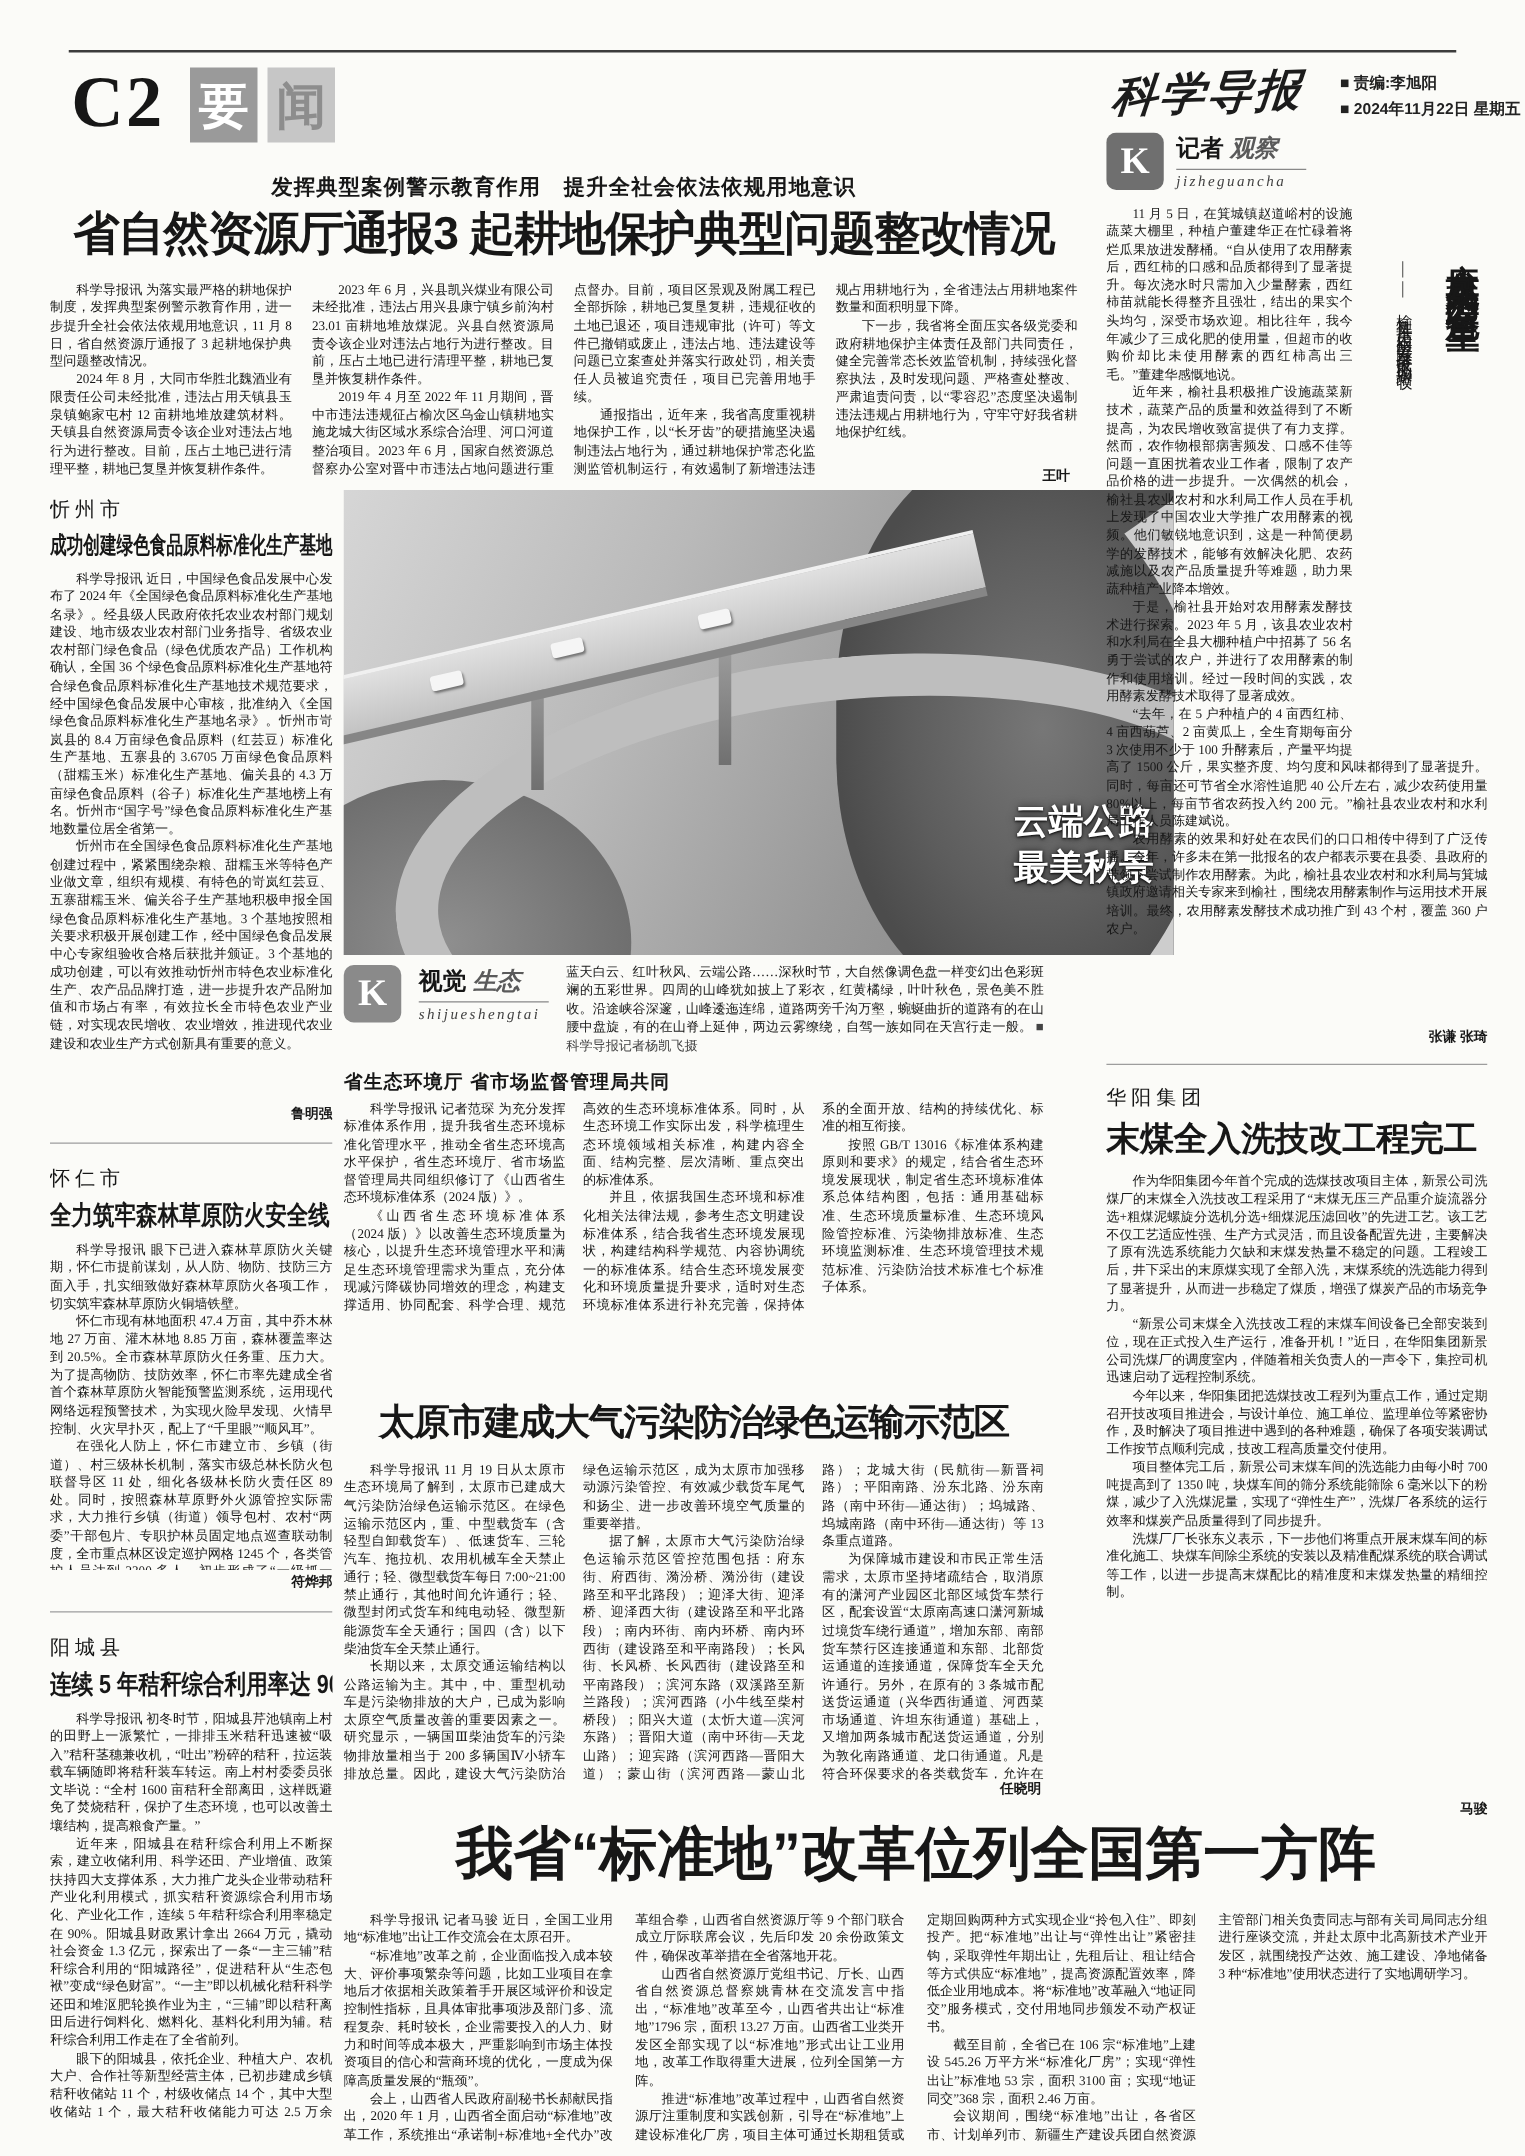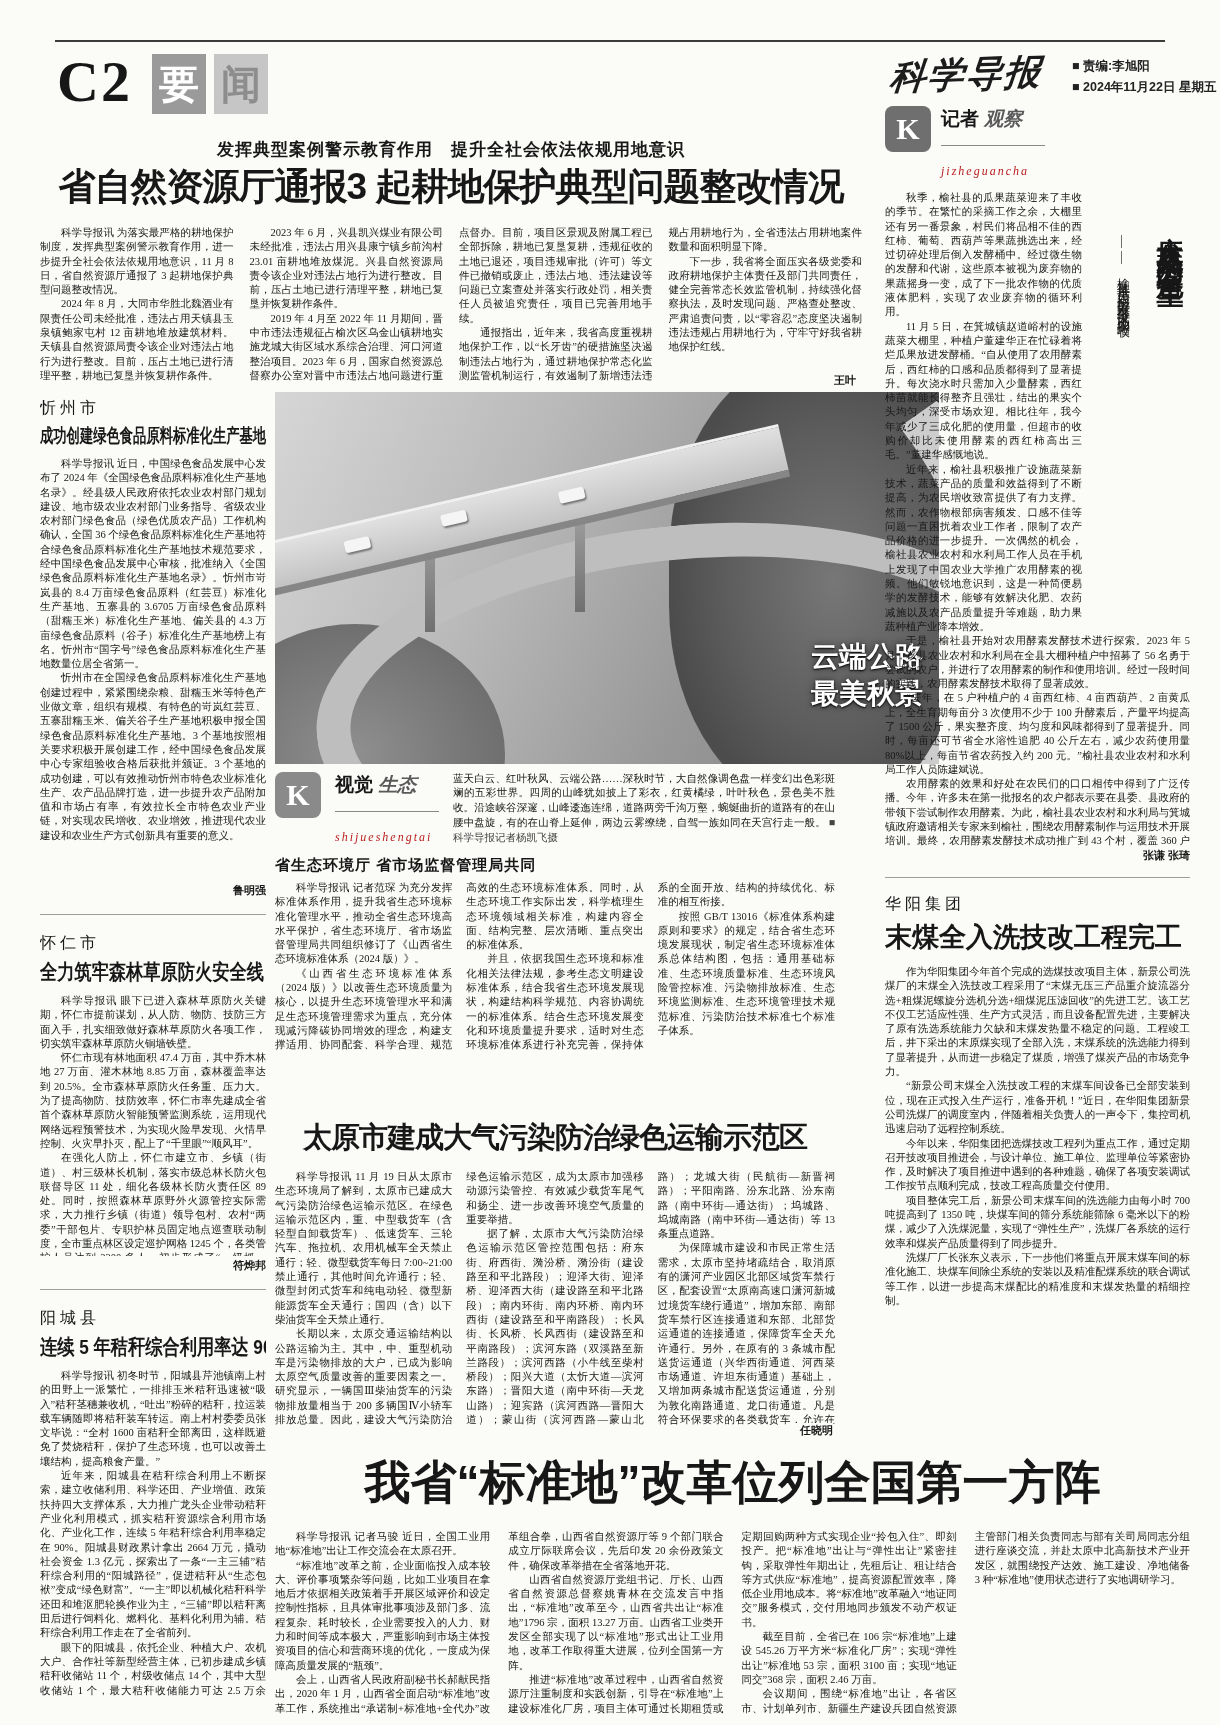--- a/index.html
+++ b/index.html
@@ -56,22 +56,22 @@
   .ph-overlay{position:absolute;right:16px;bottom:52px;text-align:right;color:#fff;
               font:700 28px "Liberation Sans",sans-serif;line-height:37px;
               text-shadow:0 1px 2px #000,0 0 7px rgba(0,0,0,.65);}
   
   .capwrap{position:absolute;left:275px;top:772px;width:560px;display:flex;gap:14px;}
   .klogo{width:46px;height:46px;border-radius:8px;background:#8a8a8a;color:#fff;flex:0 0 auto;
          display:flex;align-items:center;justify-content:center;font:700 30px "Liberation Serif",serif;}
   .brandtxt{width:104px;flex:0 0 auto;}
   .brand-row{font:700 19px "Liberation Sans",sans-serif;}
   .brand-script{font:italic 700 19px "Liberation Serif",serif;color:#5a5a5a;margin-top:47px;}
-  .brand-pinyin{font:italic 12px "Liberation Serif",serif;color:#b91c1c;letter-spacing:2px;
-                border-top:1px solid #888;margin-top:13px;padding-top:18px;}
+  .brand-pinyin{font:italic 12px "Liberation Serif",serif;color:#404040;letter-spacing:2px;
+                border-top:1px solid #888;margin-top:3px;padding-top:2px;}
   .caption{flex:1;}
   .credit{color:#444;font-family:"Liberation Sans",sans-serif;}
   
   .standards{position:absolute;left:275px;top:856px;width:560px;height:256px;overflow:hidden;}
   .std-kicker{font:700 15px "Liberation Sans",sans-serif;margin:0 0 6px;letter-spacing:1px;}
   .std-title{font:900 27px "Liberation Sans",sans-serif;text-align:center;white-space:nowrap;margin:0 0 10px;}
   .std-body{column-count:3;column-gap:14px;height:184px;}
   .taiyuan{position:absolute;left:275px;top:1118px;width:560px;height:322px;}
   .ty-title{font:900 29px "Liberation Sans",sans-serif;text-align:center;letter-spacing:-1px;white-space:nowrap;margin:0 0 12px;}
   .ty-body{column-count:3;column-gap:14px;height:268px;}
@@ -224,21 +224,20 @@
         <div class="brand-pinyin">jizheguancha</div>
       </div>
     </div>
     <div class="rw-article">
       <div class="rw-body btxt">
         <div class="rw-float">
           <div class="vtitle">废弃蔬果的『绿色重生』</div>
           <div class="vsub">——榆社县推广农用酵素发酵技术助农增收</div>
         </div>
         <div>
-            <p class="para">秋季，榆社县的瓜果蔬菜迎来了丰收的季节。在繁忙的采摘工作之余，大棚里还有另一番景象，村民们将品相不佳的西红柿、葡萄、西葫芦等果蔬挑选出来，经过切碎处理后倒入发酵桶中。经过微生物的发酵和代谢，这些原本被视为废弃物的果蔬摇身一变，成了下一批农作物的优质液体肥料，实现了农业废弃物的循环利用。</p>
             <p class="para">11 月 5 日，在箕城镇赵道峪村的设施蔬菜大棚里，种植户董建华正在忙碌着将烂瓜果放进发酵桶。“自从使用了农用酵素后，西红柿的口感和品质都得到了显著提升。每次浇水时只需加入少量酵素，西红柿苗就能长得整齐且强壮，结出的果实个头均匀，深受市场欢迎。相比往年，我今年减少了三成化肥的使用量，但超市的收购价却比未使用酵素的西红柿高出三毛。”董建华感慨地说。</p>
             <p class="para">近年来，榆社县积极推广设施蔬菜新技术，蔬菜产品的质量和效益得到了不断提高，为农民增收致富提供了有力支撑。然而，农作物根部病害频发、口感不佳等问题一直困扰着农业工作者，限制了农产品价格的进一步提升。一次偶然的机会，榆社县农业农村和水利局工作人员在手机上发现了中国农业大学推广农用酵素的视频。他们敏锐地意识到，这是一种简便易学的发酵技术，能够有效解决化肥、农药减施以及农产品质量提升等难题，助力果蔬种植产业降本增效。</p>
           </div>
         <div>
             <p class="para">于是，榆社县开始对农用酵素发酵技术进行探索。2023 年 5 月，该县农业农村和水利局在全县大棚种植户中招募了 56 名勇于尝试的农户，并进行了农用酵素的制作和使用培训。经过一段时间的实践，农用酵素发酵技术取得了显著成效。</p>
             <p class="para">“去年，在 5 户种植户的 4 亩西红柿、4 亩西葫芦、2 亩黄瓜上，全生育期每亩分 3 次使用不少于 100 升酵素后，产量平均提高了 1500 公斤，果实整齐度、均匀度和风味都得到了显著提升。同时，每亩还可节省全水溶性追肥 40 公斤左右，减少农药使用量 80%以上，每亩节省农药投入约 200 元。”榆社县农业农村和水利局工作人员陈建斌说。</p>
             <p class="para">农用酵素的效果和好处在农民们的口口相传中得到了广泛传播。今年，许多未在第一批报名的农户都表示要在县委、县政府的带领下尝试制作农用酵素。为此，榆社县农业农村和水利局与箕城镇政府邀请相关专家来到榆社，围绕农用酵素制作与运用技术开展培训。最终，农用酵素发酵技术成功推广到 43 个村，覆盖 360 户农户。</p>
           </div>
       </div>
       <p class="author">张谦 张琦</p>

